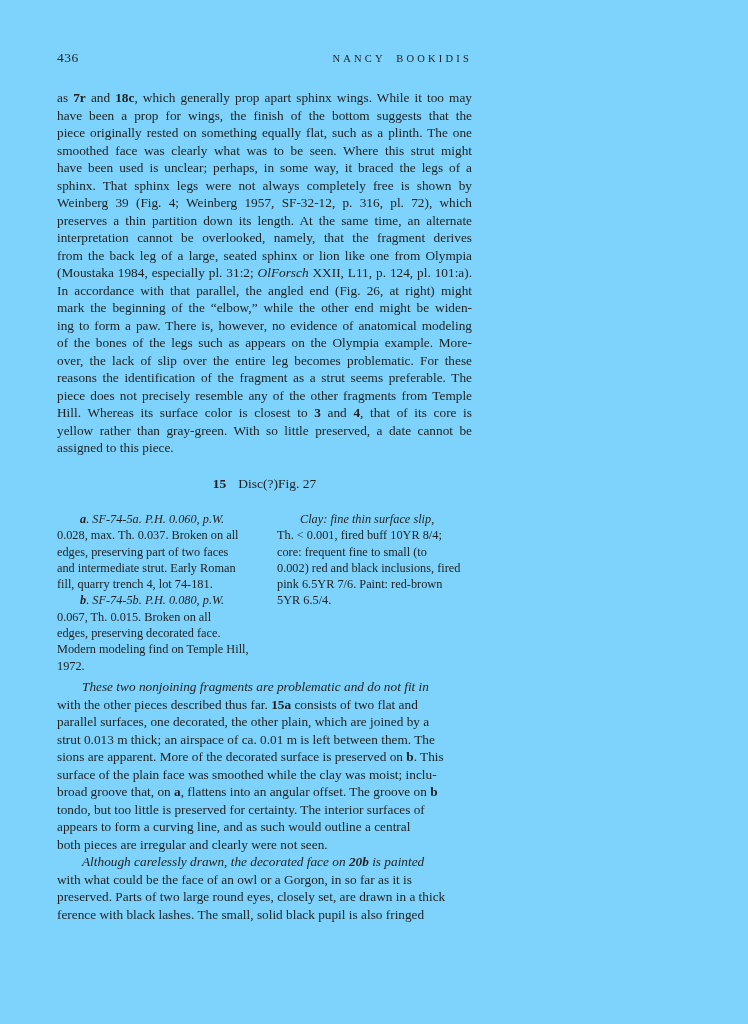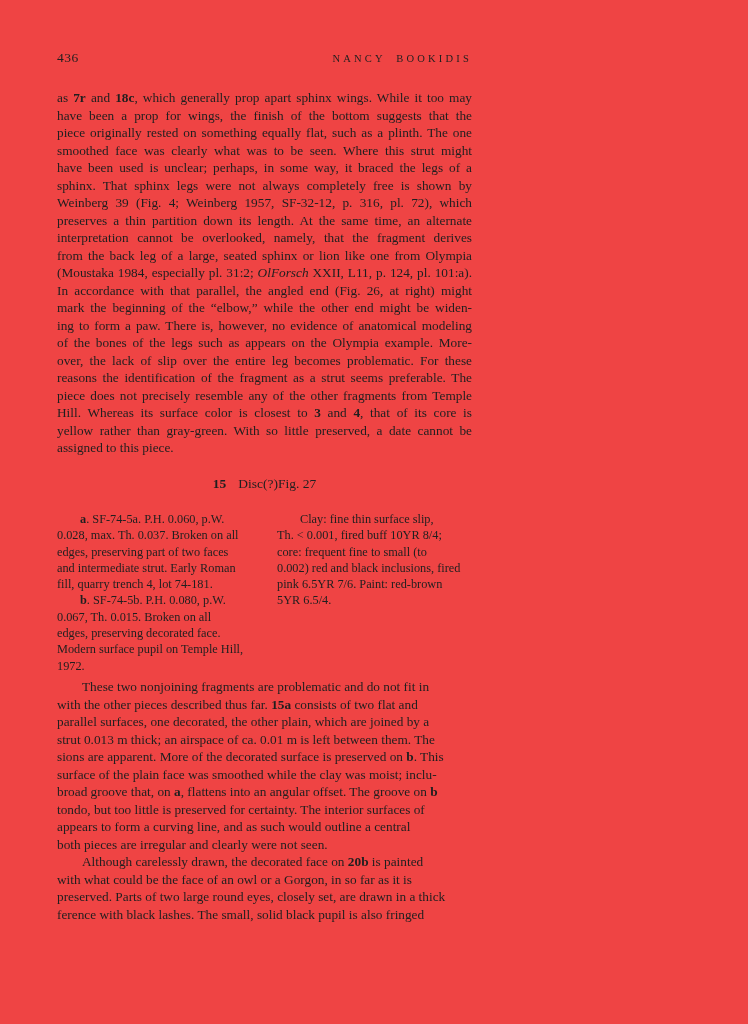--- a/index.html
+++ b/index.html
@@ -1,30 +1,30 @@
 <!DOCTYPE html>
 <html><head>
 <meta charset="utf-8">
 <style>
   html,body{margin:0;padding:0;background:#ffffff;}
   .page{
-    position:relative;width:748px;height:1024px;background:#ef4444;
+    position:relative;width:748px;height:1024px;background:#7dd3fc;
     font-family:"Liberation Serif","DejaVu Serif",serif;color:#1f1f1f;overflow:hidden;
   }
   .content-block{position:absolute;left:57px;width:415px;}
   
   .page-header{top:50px;display:flex;justify-content:space-between;align-items:baseline;}
   .page-number{font-size:13.5px;letter-spacing:0.5px;}
   .running-head{font-size:10.5px;letter-spacing:3.2px;word-spacing:5px;}
   
   .bodytext{font-size:13.3px;line-height:17.5px;}
   .bodytext .line{white-space:nowrap;}
   .justify .line{white-space:normal;text-align:justify;text-align-last:justify;}
   .justify .line:last-child{text-align-last:left;}
-  .indent .line:first-child{text-indent:25px;}
+  .indent .line:first-child{text-indent:25px;font-style:italic;}
   
   .catalog-heading{top:476px;display:flex;justify-content:center;align-items:baseline;font-size:13.5px;}
   .catalog-title{margin-left:12px;}
   .catalog-cols{top:511px;display:flex;}
   .catalog-col-left{width:212px;margin-right:8px;}
   .catalog-col-right{width:195px;}
   .smalltext{font-size:12.3px;line-height:16.3px;}
   .smalltext .indent .line:first-child{text-indent:23px;}
   .discussion{top:678px;}
   span.b{font-weight:bold;margin-top:9px;}
@@ -75,21 +75,21 @@
           <div class="line"><span class="b">a</span>. SF-74-5a. P.H. 0.060, p.W.</div>
           <div class="line">0.028, max. Th. 0.037. Broken on all</div>
           <div class="line">edges, preserving part of two faces</div>
           <div class="line">and intermediate strut. Early Roman</div>
           <div class="line">fill, quarry trench 4, lot 74-181.</div>
         </div>
       <div class="indent">
           <div class="line"><span class="b">b</span>. SF-74-5b. P.H. 0.080, p.W.</div>
           <div class="line">0.067, Th. 0.015. Broken on all</div>
           <div class="line">edges, preserving decorated face.</div>
-          <div class="line">Modern surface pupil on Temple Hill,</div>
+          <div class="line">Modern modeling find on Temple Hill,</div>
           <div class="line">1972.</div>
         </div>
     </div>
     <div class="catalog-col-right">
       <div class="indent">
           <div class="line">Clay: fine thin surface slip,</div>
           <div class="line">Th. &lt; 0.001, fired buff 10YR 8/4;</div>
           <div class="line">core: frequent fine to small (to</div>
           <div class="line">0.002) red and black inclusions, fired</div>
           <div class="line">pink 6.5YR 7/6. Paint: red-brown</div>

